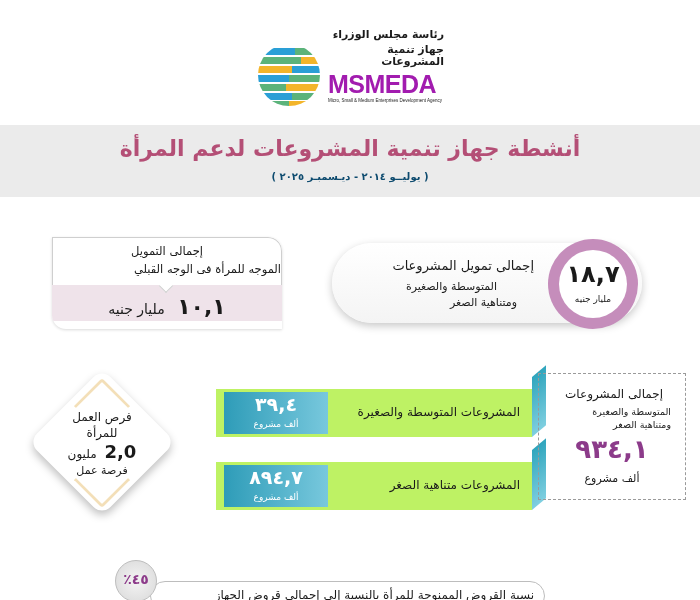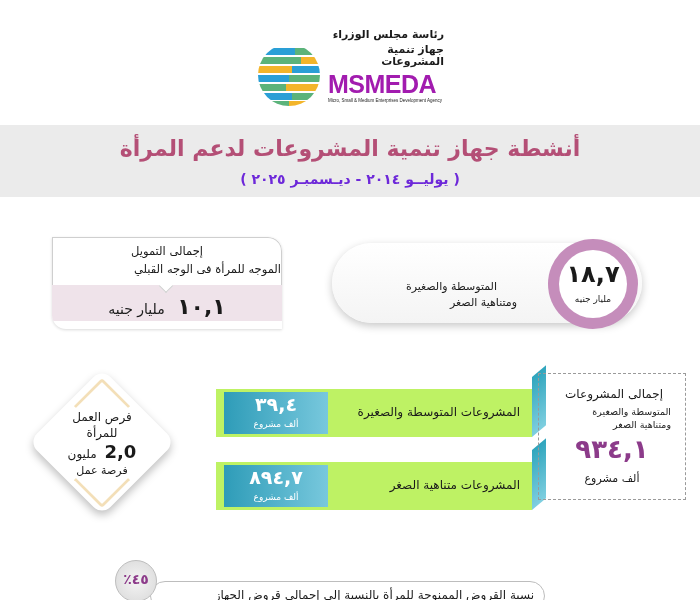--- a/index.html
+++ b/index.html
@@ -12,21 +12,21 @@
   .logo-globe { left: 0; top: 26px; width: 62px; height: 62px; border-radius: 50%; overflow: hidden; }
   .logo-globe .band { position: absolute; left: 0; width: 100%; height: 7px; }
   .logo-ar1 { right: 4px; top: 10px; font-size: 11px; font-weight: bold; direction: rtl; text-align: right; white-space: nowrap; }
   .logo-ar2 { right: 4px; top: 26px; font-size: 11px; font-weight: bold; direction: rtl; text-align: right; line-height: 12px; white-space: nowrap; }
   .logo-en { left: 70px; top: 52px; font-size: 25px; font-weight: bold; letter-spacing: -0.5px; font-family: "Liberation Sans", sans-serif; color: #a21caf; }
   .logo-sub { left: 70px; top: 80px; font-size: 4.5px; font-family: "Liberation Sans", sans-serif; color: #222; white-space: nowrap; }
 
   
   .title-band { left: 0; top: 125px; width: 700px; height: 72px; background: #ebebeb; }
   .title { left: 0; top: 136px; width: 700px; text-align: center; direction: rtl; font-size: 22px; font-weight: bold; color: #b44f76; }
-  .subtitle { left: 0; top: 171px; width: 700px; text-align: center; direction: rtl; font-size: 14px; font-weight: bold; color: #6d28d9; }
+  .subtitle { left: 0; top: 171px; width: 700px; text-align: center; direction: rtl; font-size: 10px; font-weight: bold; color: #0c4a6e; }
 
   
   .card-left { left: 52px; top: 237px; width: 230px; height: 92px; border-radius: 0 14px 0 14px; overflow: hidden; box-shadow: 0 1px 3px rgba(0,0,0,0.15); }
   .card-left-top { position: absolute; left: 0; top: 0; width: 100%; height: 48px; background: #fff; border: 1px solid #cfcfcf; border-radius: 0 14px 0 0; border-bottom: none; }
   .card-left-bottom { position: absolute; left: 0; top: 48px; width: 100%; height: 36px; background: #efe3ea; }
   .card-left-notch { position: absolute; left: 109px; top: 44px; width: 10px; height: 10px; background: #fff; transform: rotate(45deg); border-right: 1px solid #cfcfcf; border-bottom: 1px solid #cfcfcf; }
   .card-left-l1 { position: absolute; top: 6px; width: 100%; text-align: center; direction: rtl; font-size: 11.5px; }
   .card-left-l2 { position: absolute; top: 24px; width: 100%; text-align: right; direction: rtl; font-size: 11.5px; }
   .card-left-val { position: absolute; top: 57px; width: 100%; text-align: center; direction: rtl; font-size: 14px; }
   .card-left-val b { font-size: 22px; margin-left: 8px; }
@@ -110,20 +110,21 @@
   <div class="card-left-bottom">
     <div class="card-left-val" style="top:9px;">
       <b>١٠,١</b>
       <span>مليار جنيه</span>
     </div>
   </div>
   <div class="card-left-notch"></div>
 </div>
 
 <div class="abs pill">
+  <div class="pill-l1">إجمالى تمويل المشروعات</div>
   <div class="pill-l2">المتوسطة والصغيرة</div>
   <div class="pill-l3">ومتناهية الصغر</div>
 </div>
 <div class="abs pill-circle">
   <div class="pill-circle-inner">
     <div class="pill-circle-num">١٨,٧</div>
     <div class="pill-circle-unit">مليار جنيه</div>
   </div>
 </div>
 

